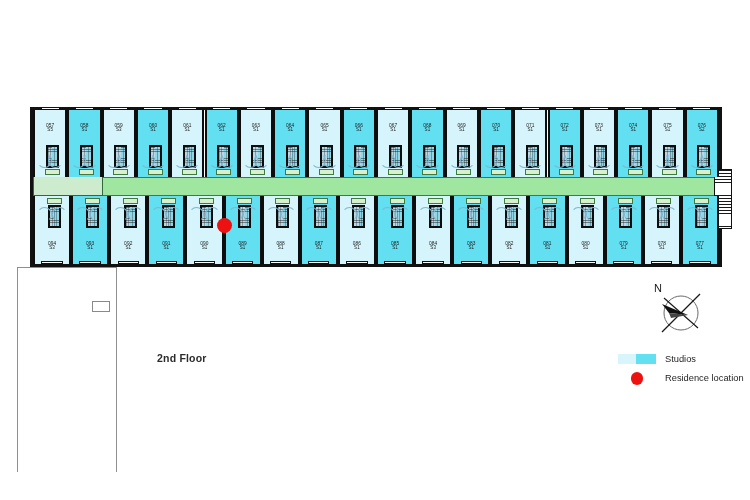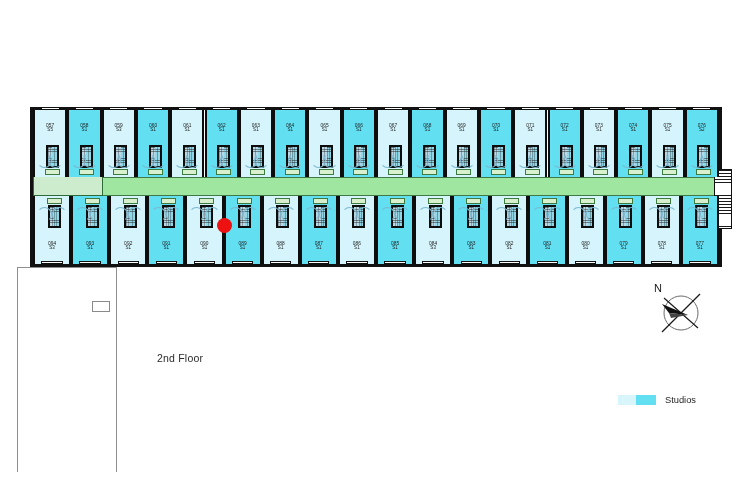--- a/index.html
+++ b/index.html
@@ -185,20 +185,21 @@
   }
 
   
   #floor-caption {
     position: absolute;
     left: 157px;
     top: 352px;
     font-size: 10.5px;
     color: #2b2b2b;
     letter-spacing: .2px;
+    font-weight: bold;
   }
 
   
   #compass {
     position: absolute;
     left: 648px;
     top: 282px;
     width: 64px;
     height: 56px;
   }
@@ -213,21 +214,20 @@
   #legend {
     position: absolute;
     left: 618px;
     top: 349px;
     width: 132px;
   }
   .legend-row {
     display: flex;
     align-items: center;
     height: 19.5px;
-    margin-top: 41px;
   }
   .legend-swatch {
     width: 38px;
     height: 10px;
     flex: 0 0 38px;
   }
   .legend-swatch.studios    { background: linear-gradient(to right, #d8f5fc 0%, #d8f5fc 48%, #63dff2 48%, #63dff2 100%); }
   .legend-swatch.general    { background: linear-gradient(to right, #ddf4dd 0%, #ddf4dd 48%, #8fe49a 48%, #8fe49a 100%); }
   .legend-swatch.facilities { background: linear-gradient(to right, #f7ddc2 0%, #f7ddc2 48%, #f4b684 48%, #f4b684 100%); }
   .legend-swatch.dotwrap {
@@ -989,16 +989,22 @@
 
   <div id="legend">
 
     <div class="legend-row">
       <div class="legend-swatch studios"></div>
       <div class="legend-label">Studios</div>
     </div>
 
 
 
+    <div class="legend-row">
+      <div class="legend-swatch dotwrap">
+        <div class="legend-dot"></div>
+      </div>
+      <div class="legend-label">Residence location</div>
+    </div>
 
   </div>
 
 </div>
 
 </body></html>

